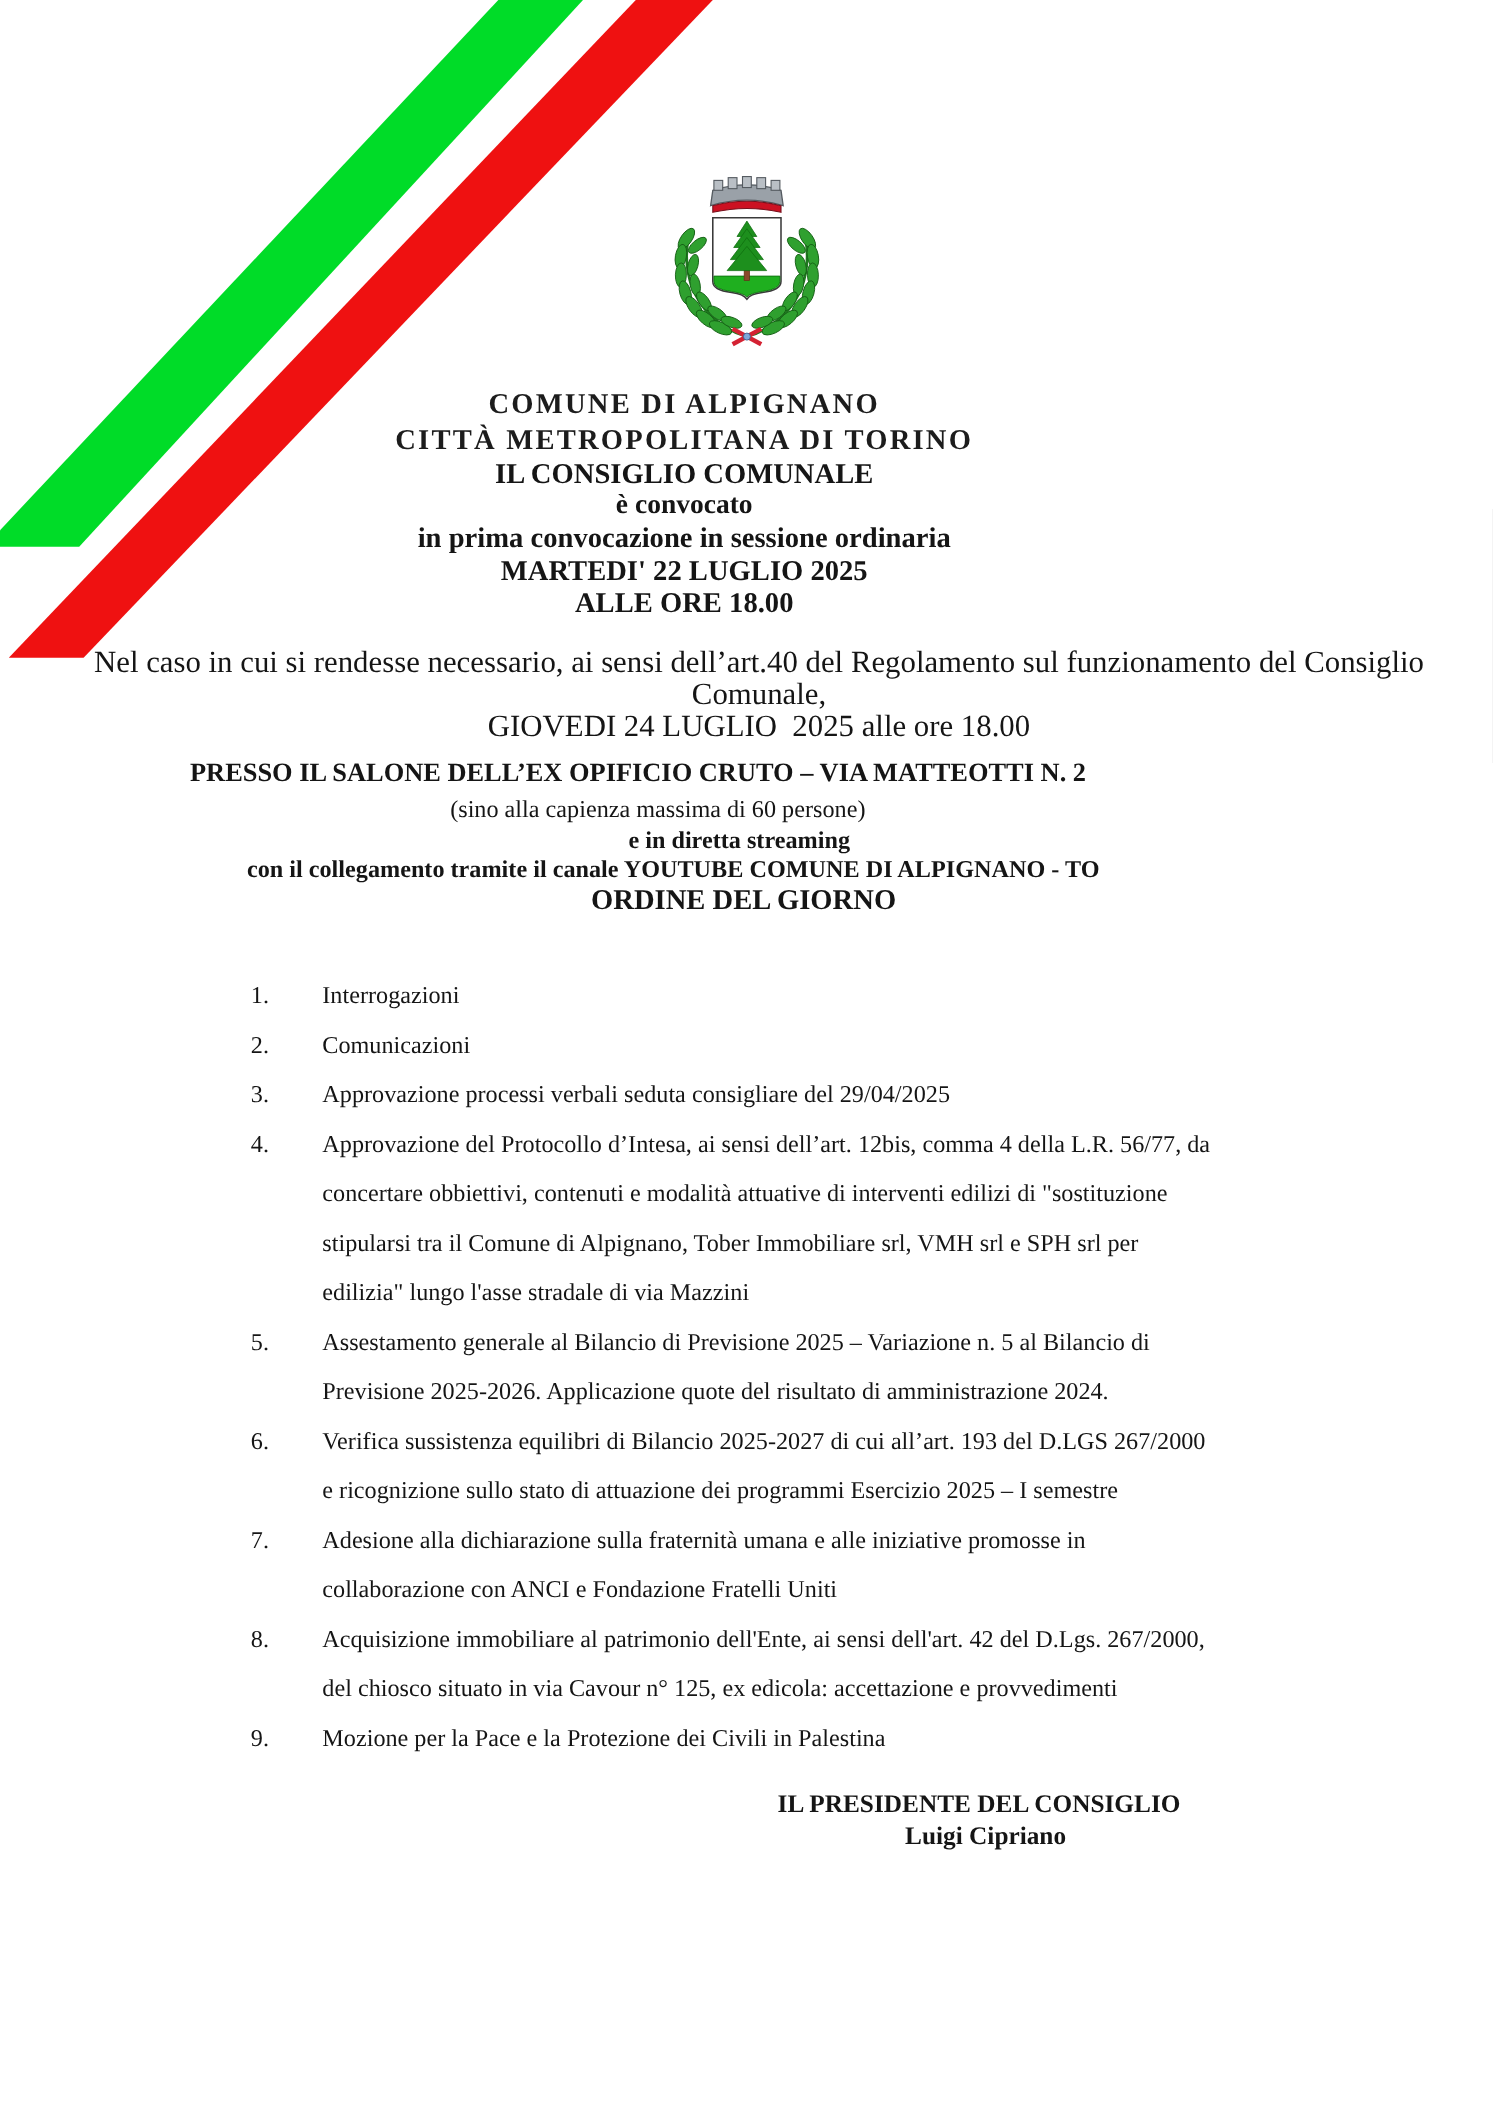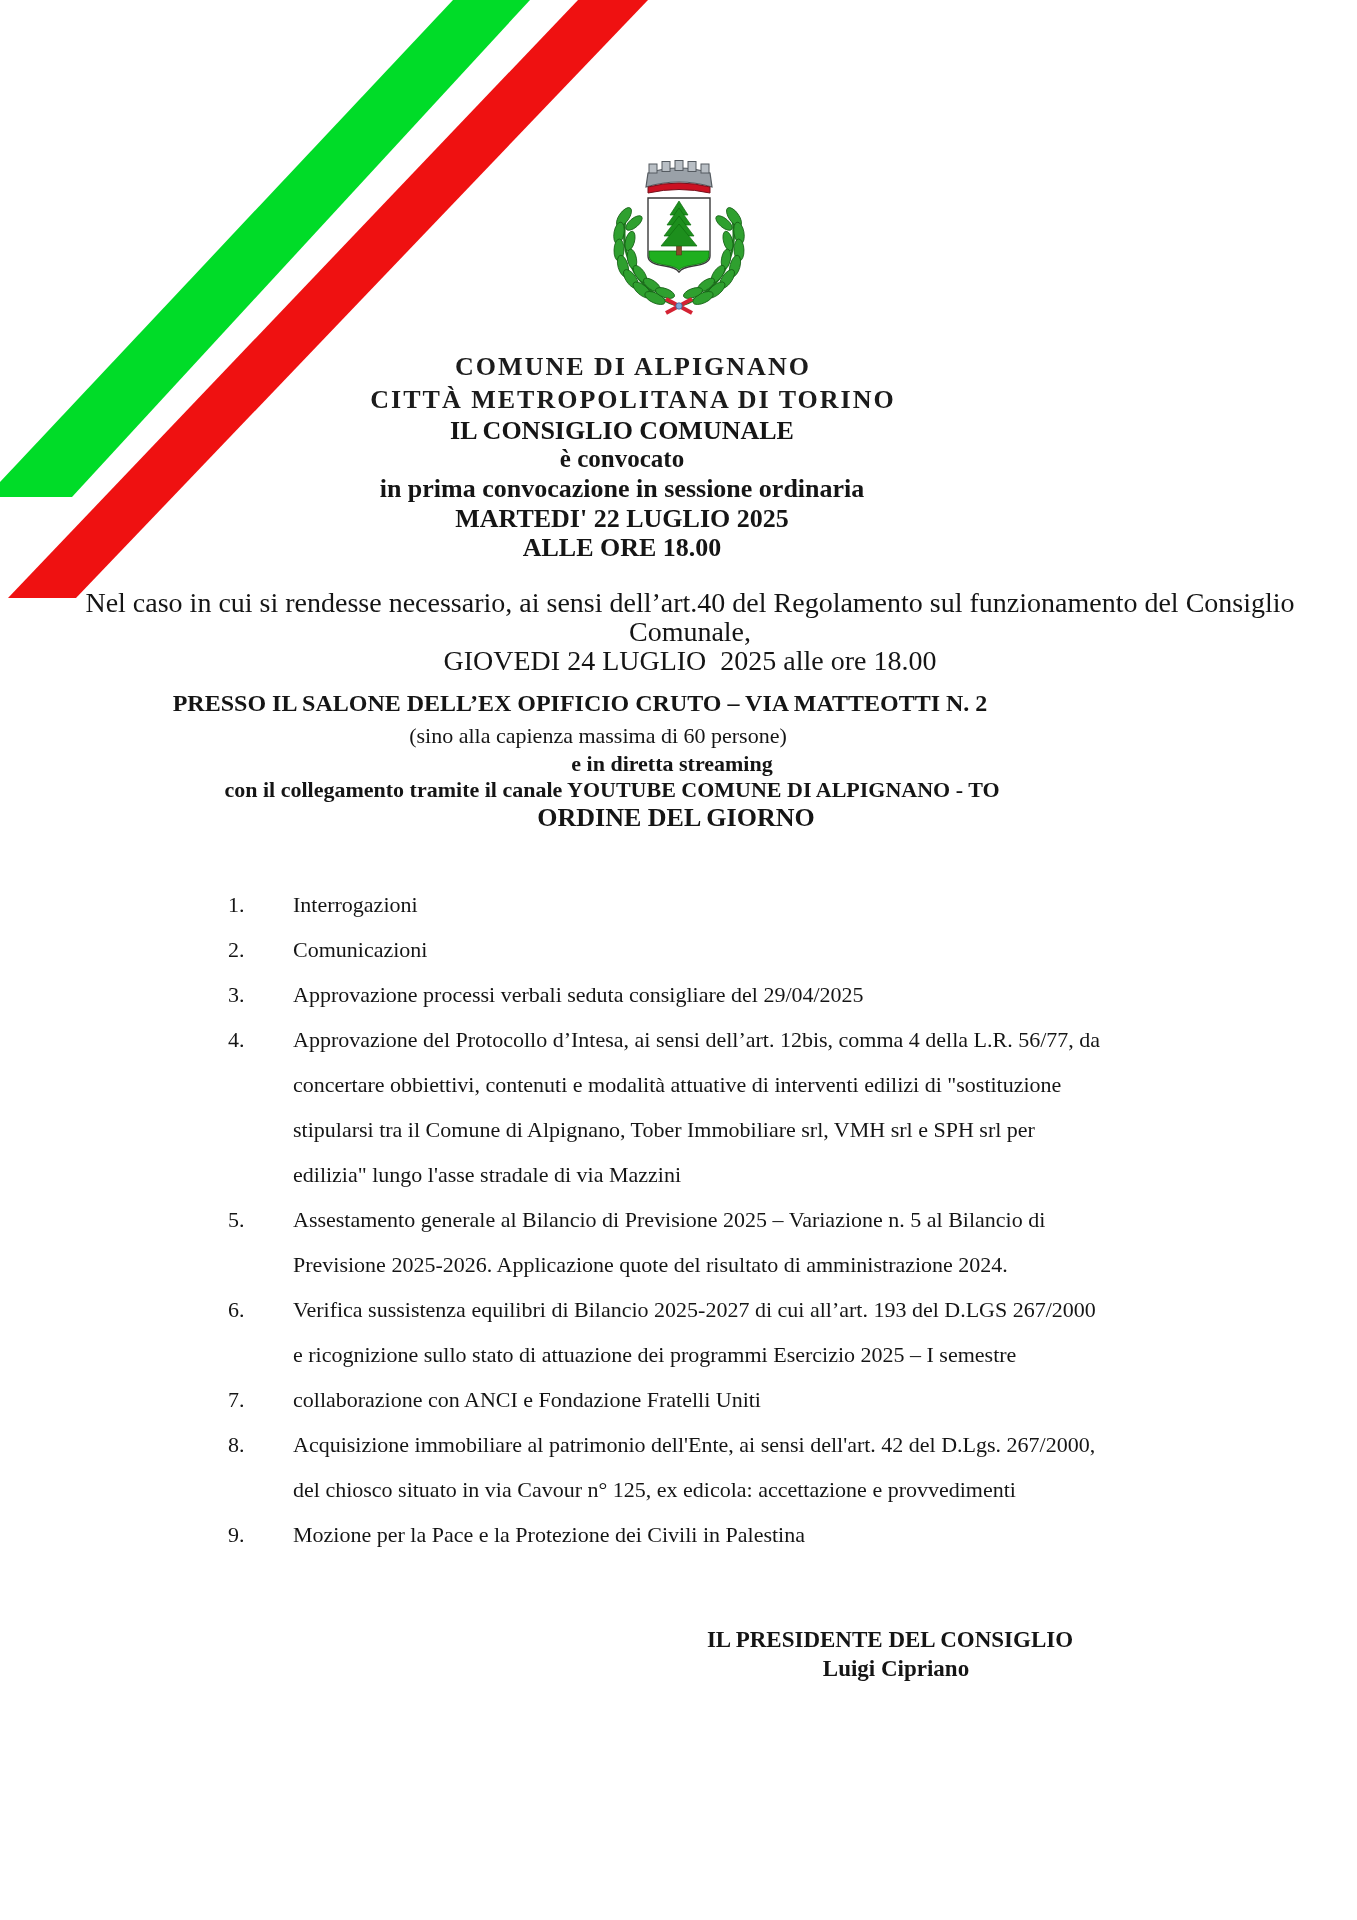--- a/index.html
+++ b/index.html
@@ -15,21 +15,21 @@
   .pre{white-space:pre-wrap;}
 
   
   #flag{position:absolute;left:0;top:0;}
 
   
   #crest{position:absolute;left:604px;top:153px;}
 
   
   .hline{position:absolute;left:0;width:1244px;text-align:center;}
-  .deco{font-weight:bold;letter-spacing:2px;font-size:26px;color:#1c1c1c;padding-left:11px;}
+  .deco{font-weight:bold;letter-spacing:2px;font-size:26px;color:#1c1c1c;}
   .hbold{font-weight:bold;font-size:26px;}
   .hbold-sm{font-weight:bold;font-size:25px;font-family:Liberation Serif, serif;}
 
   
   #notice{position:absolute;left:60px;top:588px;width:1260px;text-align:center;
           font-size:28px;line-height:29px;}
 
   
   .vline{position:absolute;text-align:center;transform:translateX(-50%);white-space:nowrap;}
   .v-presso{font-weight:bold;font-size:24px;}
@@ -176,20 +176,21 @@
     </div>
 
     <div class="agenda-item">
       <span class="num">6.</span>
       <div class="line">Verifica sussistenza equilibri di Bilancio 2025-2027 di cui all’art. 193 del D.LGS 267/2000</div>
       <div class="line">e ricognizione sullo stato di attuazione dei programmi Esercizio 2025 – I semestre</div>
     </div>
 
     <div class="agenda-item">
       <span class="num">7.</span>
+      <div class="line">Adesione alla dichiarazione sulla fraternità umana e alle iniziative promosse in</div>
       <div class="line">collaborazione con ANCI e Fondazione Fratelli Uniti</div>
     </div>
 
     <div class="agenda-item">
       <span class="num">8.</span>
       <div class="line">Acquisizione immobiliare al patrimonio dell'Ente, ai sensi dell'art. 42 del D.Lgs. 267/2000,</div>
       <div class="line">del chiosco situato in via Cavour n° 125, ex edicola: accettazione e provvedimenti</div>
     </div>
 
     <div class="agenda-item">

